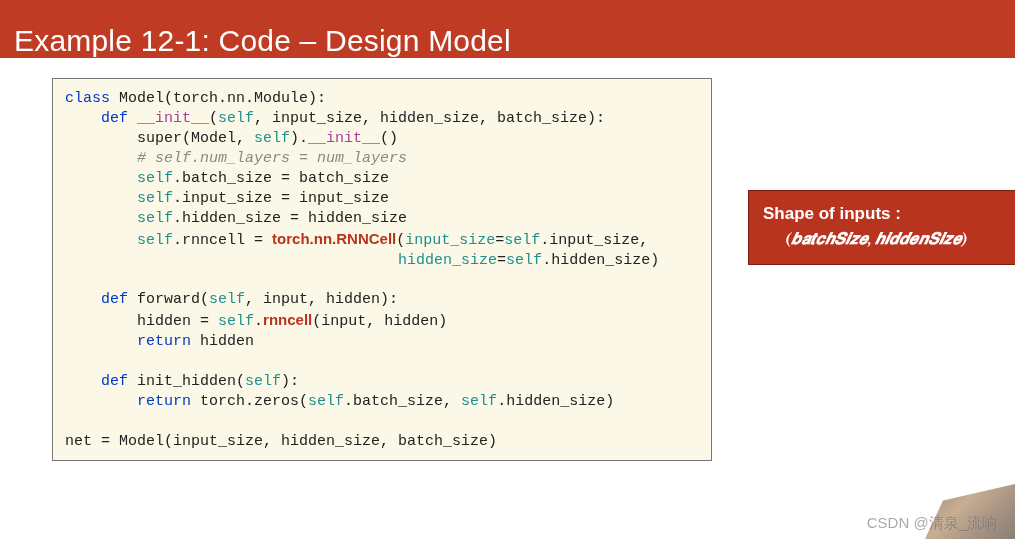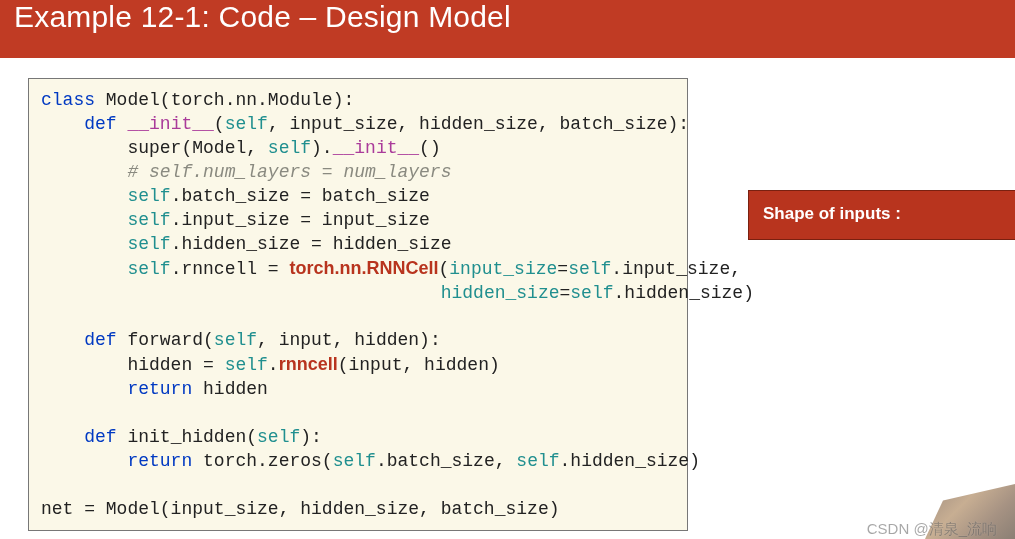--- a/index.html
+++ b/index.html
@@ -4,42 +4,43 @@
 <style>
   * { margin: 0; padding: 0; box-sizing: border-box; }
   html, body { width: 1015px; height: 539px; overflow: hidden; font-family: "Segoe UI", Arial, sans-serif; background: #fff; }
   .slide { position: relative; width: 1015px; height: 539px; background: #fff; }
 
   .header {
     background: #c03b24;
     color: #fff;
     height: 58px;
     display: flex;
-    align-items: flex-start;
+    align-items: flex-end;
     justify-content: space-between;
     padding: 0 9px 0 14px;
   }
   .title { font-size: 30px; font-weight: 400; letter-spacing: 0.2px; }
   .brand-area { display: flex; align-items: center; gap: 14px; }
   .author { font-size: 22px; font-weight: 400; font-family: "Microsoft YaHei", sans-serif; }
   .bili { font-family: Arial, sans-serif; }
   .bili svg { display: block; }
 
   .body-area { position: relative; padding: 20px 0 0 28px; }
 
   .codebox {
     width: 660px;
     background: #fbf8e8;
     border: 1px solid #777;
     padding: 10px 12px 8px 12px;
     font-family: Consolas, "Courier New", monospace;
-    font-size: 18px;
+    font-size: 15px;
     line-height: 1.33;
     white-space: pre;
     color: #222;
+    margin-left: 24px;
   }
   .kw   { color: #0039c2; }
   .dunder { color: #aa3b9a; }
   .teal { color: #208f8f; }
   .cmt  { color: #8a8a80; font-style: italic; }
   .bold-red { color: #b8341e; font-weight: bold; font-family: "Segoe UI", Arial, sans-serif; }
 
   .infobox {
     position: absolute;
     top: 132px;
@@ -51,21 +52,21 @@
     padding: 10px 14px 12px 14px;
     font-size: 17px;
     line-height: 1.55;
   }
   .infobox .h { font-weight: bold; }
   .infobox .tuple { font-style: italic; font-family: Cambria, Georgia, serif; font-weight: bold; padding-left: 22px; font-size: 16px; }
 
   .watermark {
     position: absolute;
     right: 18px;
-    bottom: 0;
+    bottom: 6px;
     font-size: 15px;
     color: rgba(0,0,0,0.35);
     font-family: "Microsoft YaHei", sans-serif;
     text-shadow: 0 0 1px rgba(255,255,255,0.4);
   }
   .photo-deco {
     position: absolute;
     right: 0; bottom: 0;
     width: 90px; height: 55px;
     background: linear-gradient(135deg,#5a3d28 0%, #a2784a 40%, #6b4a30 70%, #3d2a18 100%);
@@ -100,19 +101,20 @@
 <span>        hidden = </span><span class="teal">self</span><span>.</span><span class="bold-red">rnncell</span><span>(input, hidden)</span>
 <span class="kw">        return</span><span> hidden</span>
 <span></span>
 <span class="kw">    def</span><span> init_hidden(</span><span class="teal">self</span><span>):</span>
 <span class="kw">        return</span><span> torch.zeros(</span><span class="teal">self</span><span>.batch_size, </span><span class="teal">self</span><span>.hidden_size)</span>
 <span></span>
 <span>net = Model(input_size, hidden_size, batch_size)</span></div>
 
     <div class="infobox">
       <div class="h">Shape of inputs :</div>
+      <div class="tuple">(𝒃𝒂𝒕𝒄𝒉𝑺𝒊𝒛𝒆, 𝒉𝒊𝒅𝒅𝒆𝒏𝑺𝒊𝒛𝒆)</div>
     </div>
 
   </div>
 
   <div class="photo-deco"></div>
   <div class="watermark">CSDN @清泉_流响</div>
 </div>
 
 </body></html>

